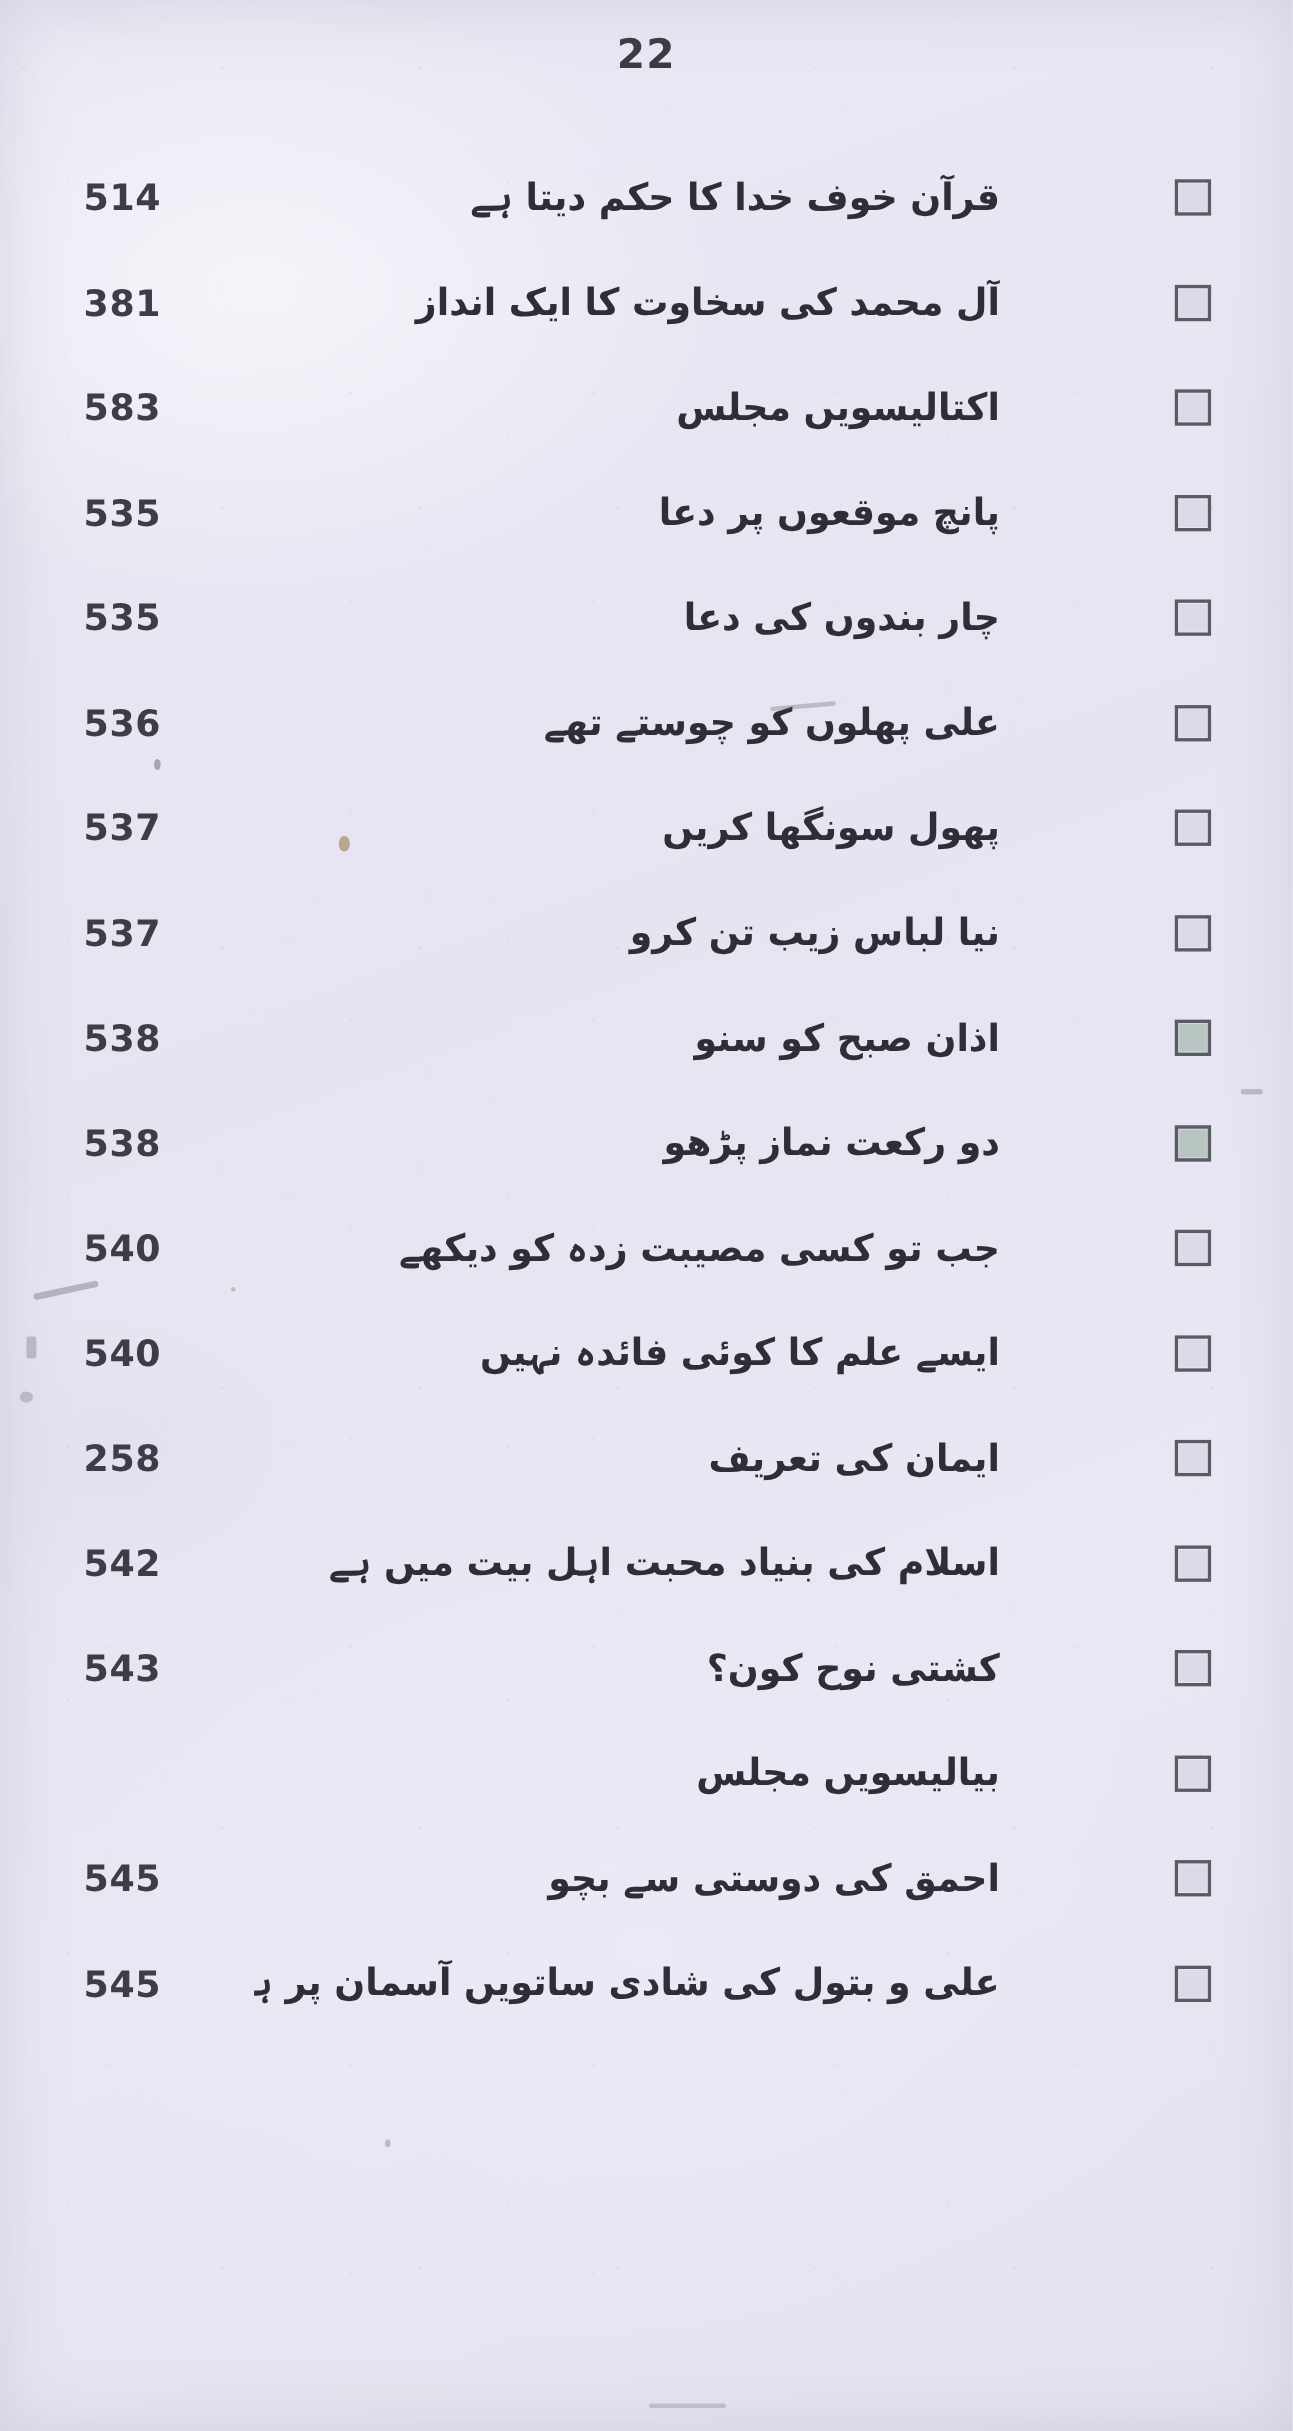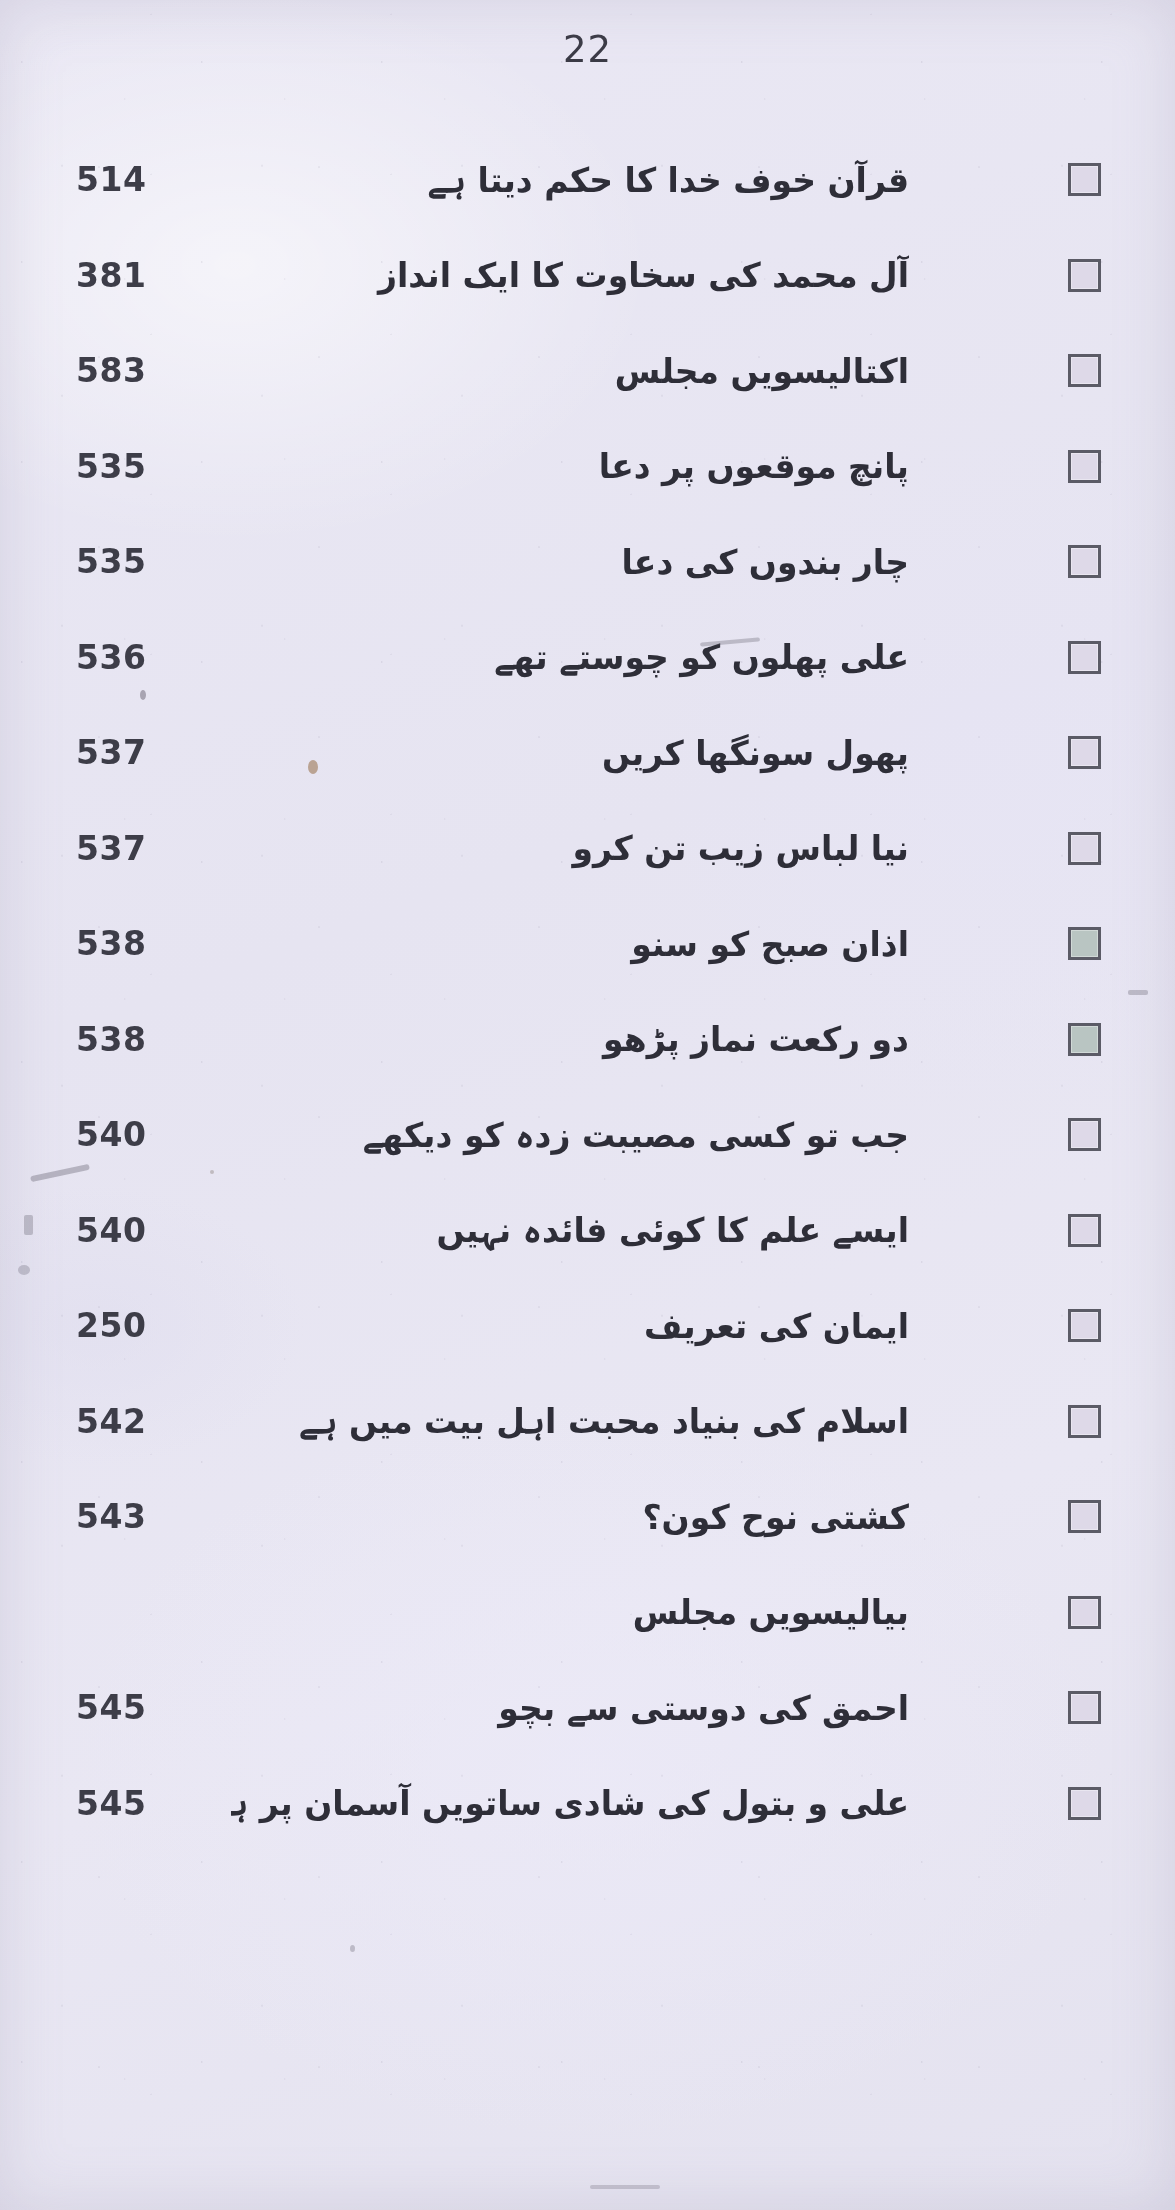--- a/index.html
+++ b/index.html
@@ -38,21 +38,21 @@
     background-size: 180px 200px, 240px 160px, 200px 230px, 160px 180px, 220px 190px;
   }
   .page-number {
     position: absolute;
     top: 28px;
     left: 0;
     right: 0;
     text-align: center;
     font-family: "DejaVu Sans", sans-serif;
     font-size: 37px;
-    font-weight: 400;
+    font-weight: 700;
     color: #3b3b46;
     letter-spacing: 1px;
   }
   .toc {
     position: absolute;
     top: 132px;
     left: 0;
     width: 964px;
     margin-left: 40px;
   }
@@ -187,21 +187,21 @@
       <div class="page-num">540</div>
       <div class="marker"></div>
       <div class="entry">جب تو کسی مصیبت زدہ کو دیکھے</div>
     </div>
     <div class="toc-row">
       <div class="page-num">540</div>
       <div class="marker"></div>
       <div class="entry">ایسے علم کا کوئی فائدہ نہیں</div>
     </div>
     <div class="toc-row">
-      <div class="page-num">250</div>
+      <div class="page-num">258</div>
       <div class="marker"></div>
       <div class="entry">ایمان کی تعریف</div>
     </div>
     <div class="toc-row">
       <div class="page-num">542</div>
       <div class="marker"></div>
       <div class="entry">اسلام کی بنیاد محبت اہل بیت میں ہے</div>
     </div>
     <div class="toc-row">
       <div class="page-num">543</div>

